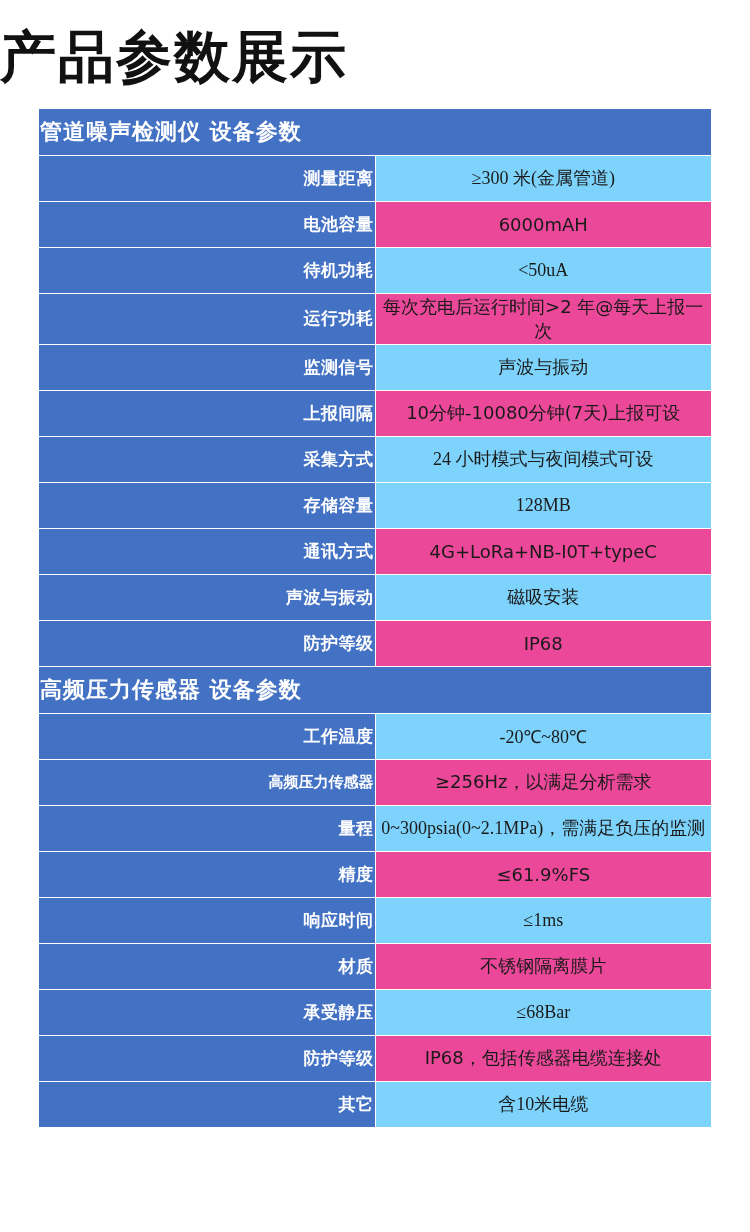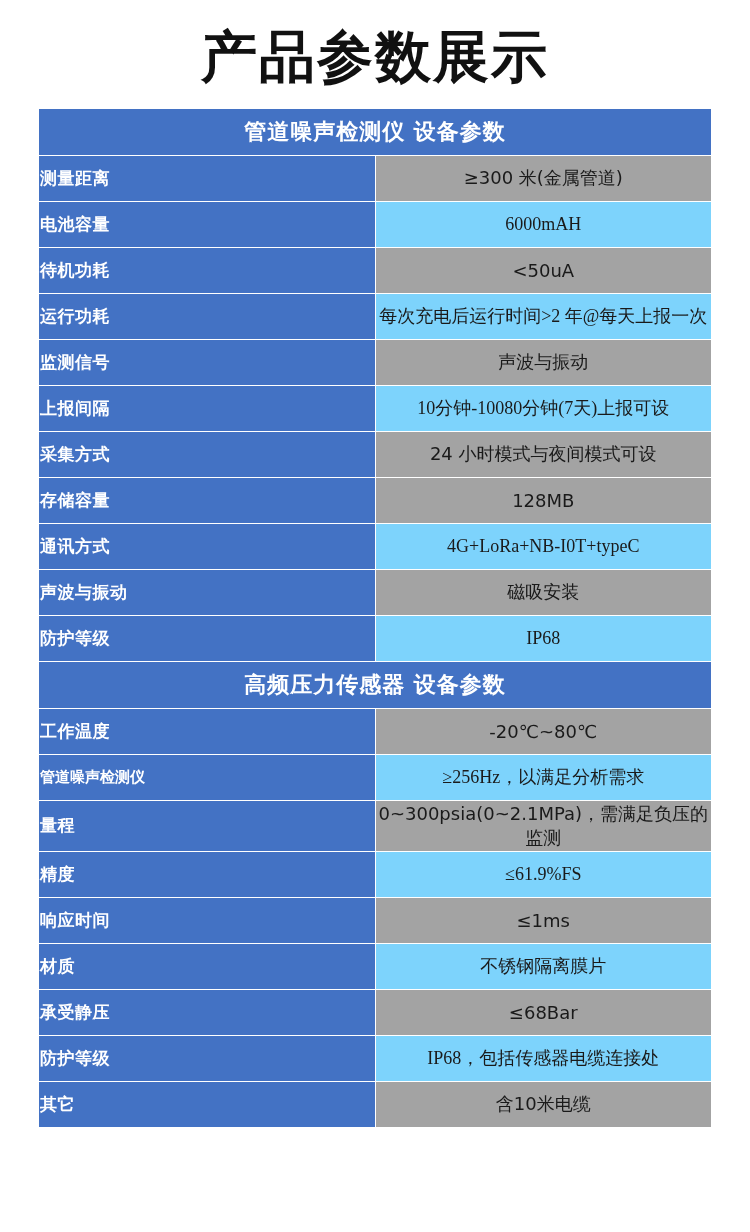--- a/index.html
+++ b/index.html
@@ -14,21 +14,21 @@
     color: #222;
     overflow: hidden;
   }
   .page {
     width: 750px;
     height: 1232px;
     position: relative;
     background: #ffffff;
   }
   .page-title {
-    text-align: center;
+    text-align: left;
     font-size: 56px;
     font-weight: bold;
     letter-spacing: 2px;
     color: #111111;
     padding-top: 26px;
     padding-bottom: 20px;
     line-height: 1.1;
     font-family: "DejaVu Sans", "Liberation Sans", sans-serif;
   }
   .table-wrap {
@@ -39,56 +39,55 @@
     border-collapse: collapse;
     width: 674px;
     table-layout: fixed;
   }
   table.spec tr {
     height: 46px;
   }
   .section-row td {
     background: #4372c4;
     color: #ffffff;
-    text-align: center;
     font-size: 22px;
     font-weight: bold;
     letter-spacing: 1px;
     border: 1px solid #ffffff;
     height: 44px;
     font-family: "DejaVu Sans", "Liberation Sans", sans-serif;
   }
   td.label {
     background: #4372c4;
     color: #ffffff;
-    text-align: left;
+    text-align: right;
     font-size: 17px;
     font-weight: bold;
     width: 160px;
     border: 1px solid #ffffff;
     letter-spacing: 0.5px;
     font-family: "DejaVu Sans", "Liberation Sans", sans-serif;
   }
   td.label.narrow-text {
     font-size: 15px;
     letter-spacing: 0;
   }
   td.value {
     text-align: center;
     font-size: 18px;
     color: #1a1a1a;
     border: 1px solid #ffffff;
     font-family: "DejaVu Sans", "Liberation Sans", sans-serif;
   }
   tr.even td.value {
-    background: #a3a3a3;
+    background: #7dd3fc;
+    font-family: Liberation Serif, serif;
   }
   tr.odd td.value {
-    background: #7dd3fc;
-    font-family: Liberation Serif, serif;
+    background: #ec4899;
   }
 </style>
 </head>
 <body>
 
 <div class="page">
   <div class="page-title">产品参数展示</div>
   <div class="table-wrap">
     <table class="spec">
       <tbody>
@@ -140,21 +139,21 @@
             <td class="value">IP68</td>
           </tr>
           <tr class="section-row">
             <td colspan="2">高频压力传感器  设备参数</td>
           </tr>
           <tr class="even">
             <td class="label">工作温度</td>
             <td class="value">-20℃~80℃</td>
           </tr>
           <tr class="odd">
-            <td class="label narrow-text">管道噪声检测仪</td>
+            <td class="label narrow-text">高频压力传感器</td>
             <td class="value">≥256Hz，以满足分析需求</td>
           </tr>
           <tr class="even">
             <td class="label">量程</td>
             <td class="value">0~300psia(0~2.1MPa)，需满足负压的监测</td>
           </tr>
           <tr class="odd">
             <td class="label">精度</td>
             <td class="value">≤61.9%FS</td>
           </tr>

